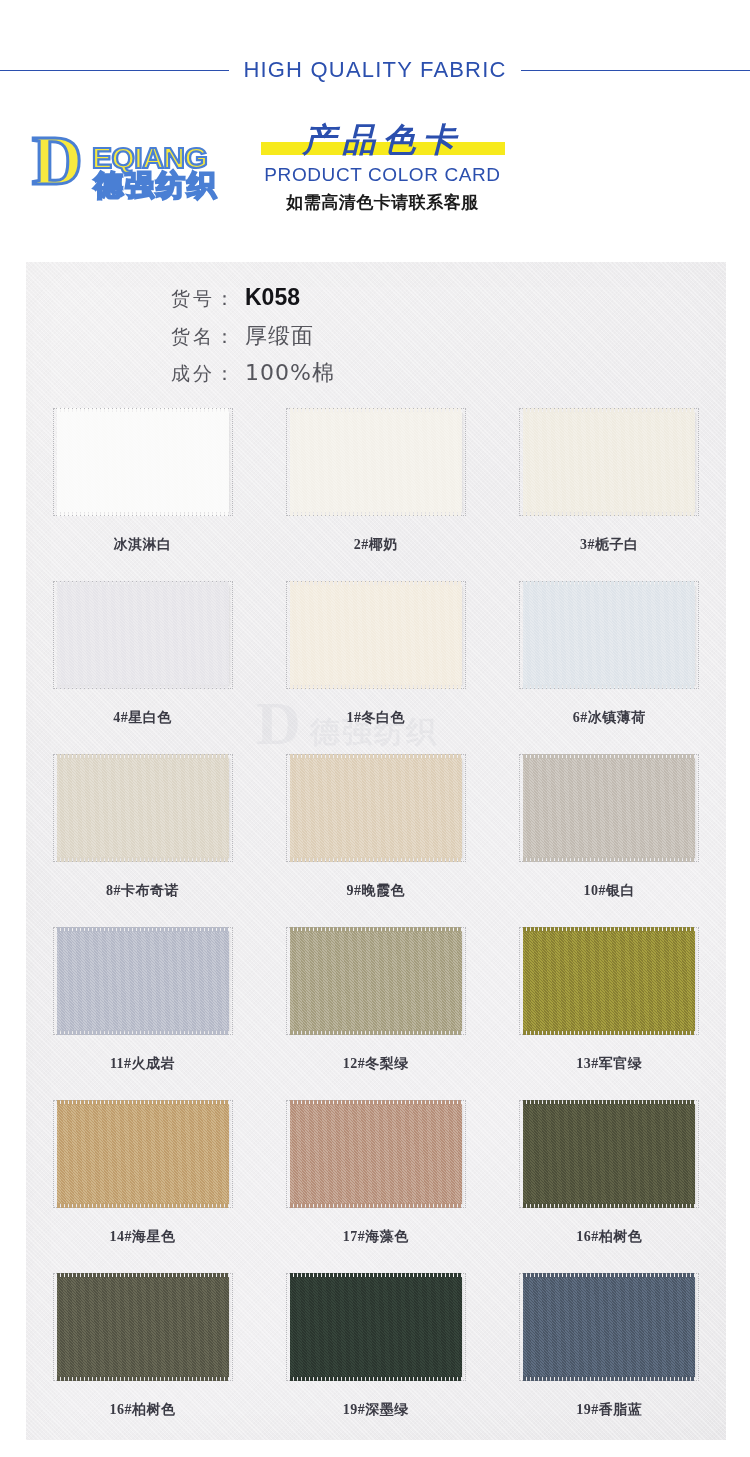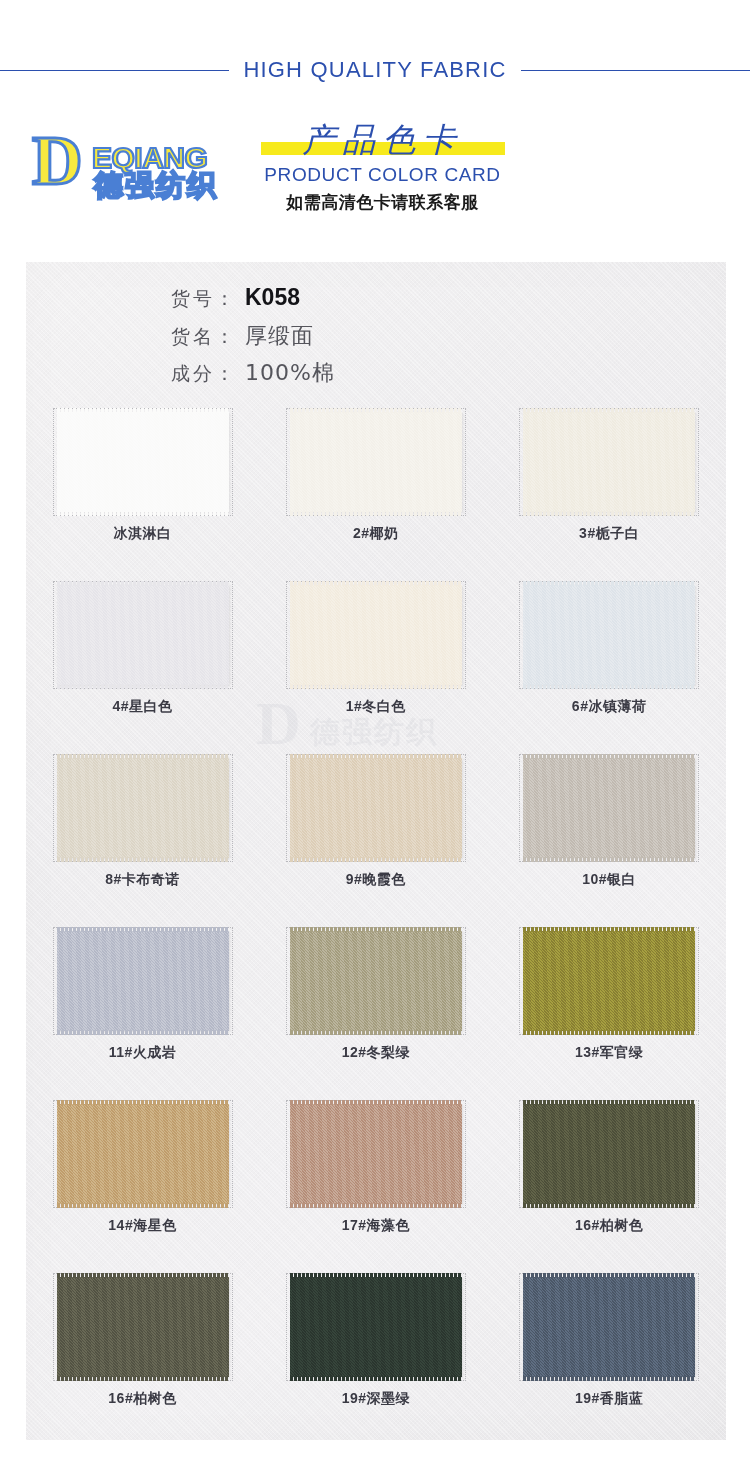--- a/index.html
+++ b/index.html
@@ -56,21 +56,21 @@
     position:absolute;left:255px;top:118px;width:255px;text-align:center;
   }
   .cn-title-wrap{position:relative;height:44px;}
   .cn-title-bar{
     position:absolute;left:6px;top:24px;width:244px;height:13px;
     background:#f7ea1c;
   }
   .cn-title{
     position:relative;
     font-family:"DejaVu Sans","Liberation Sans",sans-serif;
-    font-size:33px;font-weight:normal;color:#2b4fae;letter-spacing:7px;
+    font-size:33px;font-weight:bold;color:#2b4fae;letter-spacing:7px;
     line-height:44px;font-style:italic;
   }
   .en-title{
     font-family:"Liberation Sans","DejaVu Sans",sans-serif;
     font-size:19px;color:#2b4fae;letter-spacing:0.6px;margin-top:2px;
   }
   .sub-note{
     font-family:"DejaVu Sans","Liberation Sans",sans-serif;
     font-size:17px;font-weight:bold;color:#1a1a1a;letter-spacing:0.5px;
     margin-top:5px;
@@ -158,22 +158,22 @@
     background:inherit;
     -webkit-mask-image:repeating-linear-gradient(90deg,#000 0 3px,transparent 3px 4px);
     mask-image:repeating-linear-gradient(90deg,#000 0 3px,transparent 3px 4px);
   }
   .pink-bot{
     position:absolute;left:0;right:0;bottom:-4px;height:5px;
     -webkit-mask-image:repeating-linear-gradient(90deg,#000 0 3px,transparent 3px 4px);
     mask-image:repeating-linear-gradient(90deg,#000 0 3px,transparent 3px 4px);
   }
   .sw-label{
-    margin-top:9px;
-    font-family:Liberation Sans, sans-serif;
+    margin-top:20px;
+    font-family:Liberation Serif, serif;
     font-size:14px;font-weight:bold;color:#3a3a44;letter-spacing:0.5px;
   }
 </style>
 </head>
 <body>
 
 <div class="banner">
   <div class="rule left"></div>
   <div class="btitle">HIGH QUALITY FABRIC</div>
   <div class="rule right"></div>

